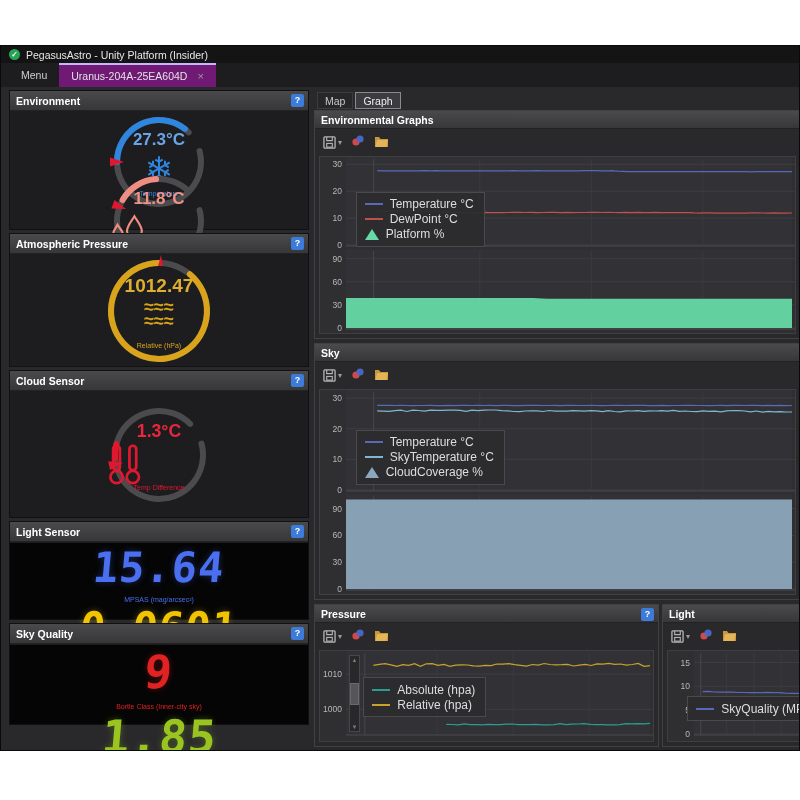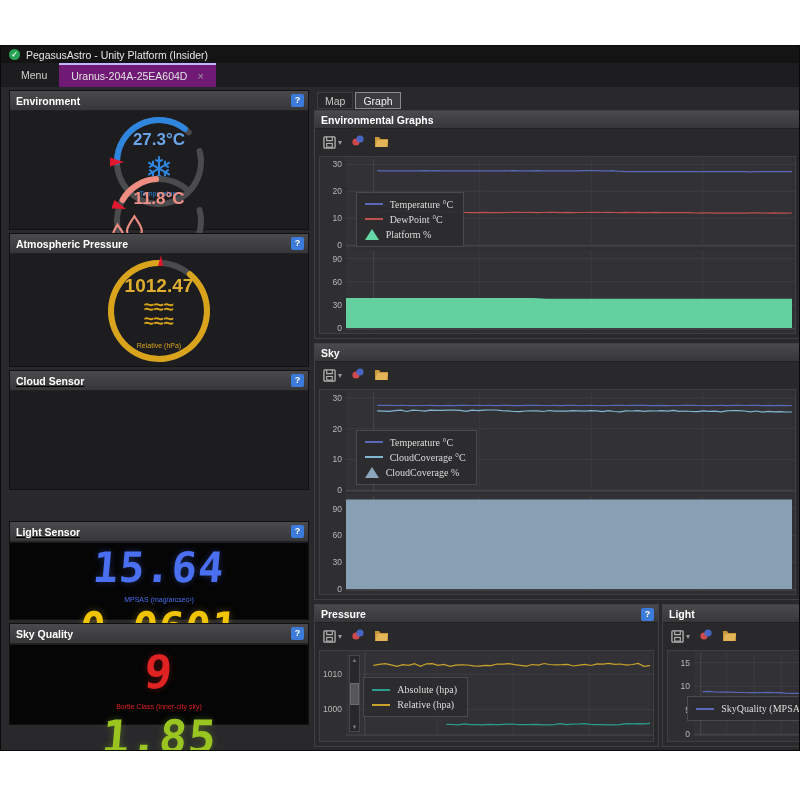--- a/index.html
+++ b/index.html
@@ -19,22 +19,22 @@
   
   .panel { position:absolute; background:#1d1d1f; border:1px solid #111; }
   .panel-header { height:20px; background:linear-gradient(#4a4a4d,#37373a); border-bottom:1px solid #222;
     color:#fff; font-size:10.5px; font-weight:bold; display:flex; align-items:center; padding:0 6px; position:relative; }
   .help { position:absolute; right:4px; top:3px; width:13px; height:13px; background:#3c7bd9; color:#fff;
     font-size:9px; font-weight:bold; text-align:center; line-height:13px; border-radius:2px; }
 
   
   .p-env   { left:8px; top:44px;  width:300px; height:140px; }
   .p-atm   { left:8px; top:187px; width:300px; height:134px; }
-  .p-cloud { left:8px; top:324px; width:300px; height:120px;text-decoration:underline; }
-  .p-light { left:8px; top:475px; width:300px; height:99px;text-decoration:underline; }
+  .p-cloud { left:8px; top:324px; width:300px; height:148px; }
+  .p-light { left:8px; top:475px; width:300px; height:99px; }
   .p-skyq  { left:8px; top:577px; width:300px; height:102px; }
   .p-light .panel-body, .p-skyq .panel-body { background:#050505; }
   .panel-body { position:absolute; top:21px; left:0; right:0; bottom:0;flex-direction:column; }
 
   .gauges { display:flex; justify-content:space-around; align-items:center; }
   .gauge { position:relative; }
   .gauge svg { position:absolute; left:0; top:0; }
   .g-value { position:absolute; width:100%; text-align:center; font-weight:bold; }
   .g-icon  { position:absolute; width:100%; text-align:center; }
   .g-label { position:absolute; width:100%; text-align:center; font-size:7px; }
@@ -57,21 +57,21 @@
   .chart-panel .panel-header { height:18px; }
   .chart-toolbar { height:26px; display:flex; align-items:center; padding-left:8px; gap:9px; }
   .tbtn { display:flex; align-items:center; gap:2px; }
   .caret { color:#9a9a9a; font-size:8px; }
   .chart-box { position:absolute; left:4px; right:4px; bottom:4px; top:45px; background:#2f2f32; border:1px solid #3f3f43; overflow:hidden; }
   .sec { position:relative; }
   .legend { position:absolute; background:rgba(44,44,47,.95); border:1px solid #4a4a4e; padding:4px 10px 4px 8px; }
   .leg-row { display:flex; align-items:center; gap:7px; height:15px; }
   .leg-line { width:18px; height:2px; }
   .leg-tri { width:0; height:0; border-left:7px solid transparent; border-right:7px solid transparent; border-bottom:11px solid; }
-  .leg-txt { color:#ddd; font-size:10px; white-space:nowrap;font-family:Liberation Serif, serif; }
+  .leg-txt { color:#ddd; font-size:12px; white-space:nowrap; }
   .vscroll { position:absolute; width:11px; background:#28282a; border:1px solid #47474a; display:flex; flex-direction:column; align-items:center; justify-content:space-between; }
   .vs-arrow { color:#7a7a7a; font-size:6px; line-height:8px; }
   .vs-thumb { width:9px; height:22px; background:#55555a; border:1px solid #6a6a6e; }
 </style>
 </head>
 <body>
 
 <div class="app">
   <div class="titlebar">
     <span class="logo">✓</span>
@@ -143,20 +143,37 @@
         </div>
       </div>
   </div>
 
   <div class="panel p-cloud">
     <div class="panel-header">
       <span>Cloud Sensor</span>
       <span class="help">?</span>
     </div>
     <div class="panel-body gauges">
+        <div class="gauge" style="width: 104px; height: 104px;">
+          <svg width="104" height="104">
+            <path d="M 94.50 40.61 A 44 44 0 1 1 83.11 20.89" stroke="#4b4b4d" stroke-width="6" fill="none" stroke-linecap="round"></path>
+            <path d="M 8.11 55.07 A 44 44 0 0 1 9.31 41.36" stroke="#e0182f" stroke-width="6" fill="none" stroke-linecap="round"></path>
+            <g transform="translate(52 52) rotate(258)">
+              <polygon points="0,-37 -4.5,-51 4.5,-51" fill="#e0182f"></polygon>
+            </g>
+          </svg>
+          <div class="g-value" style="top: 18.72px; font-size: 17.68px; color: rgb(232, 39, 60);">1.3°C</div>
+          <div class="g-icon" style="top: 41.6px;"><div style="display: inline-block; color: rgb(224, 24, 47);"><svg width="35.36" height="41.6" viewBox="0 0 26 30">
+                <rect x="4.5" y="1" width="5" height="18" rx="2.5" fill="none" stroke="#e0182f" stroke-width="2"></rect>
+                <circle cx="7" cy="24" r="4.5" fill="none" stroke="#e0182f" stroke-width="2"></circle>
+                <rect x="16.5" y="1" width="5" height="18" rx="2.5" fill="none" stroke="#e0182f" stroke-width="2"></rect>
+                <circle cx="19" cy="24" r="4.5" fill="none" stroke="#e0182f" stroke-width="2"></circle>
+              </svg></div></div>
+          <div class="g-label" style="top: 81.12px; color: rgb(224, 24, 47);">Temp Difference</div>
+        </div>
       </div>
   </div>
 
   <div class="panel p-light">
     <div class="panel-header">
       <span>Light Sensor</span>
       <span class="help">?</span>
     </div>
     <div class="panel-body readouts">
         <div class="readout">
@@ -305,21 +322,21 @@
             <line x1="26" y1="101" x2="475" y2="101" stroke="#48484c" stroke-width="1"></line>
             <path d="M57.2 15.3 L63.1 15.3 L69.1 15.3 L75.0 15.5 L80.9 15.4 L86.8 15.5 L92.8 15.6 L98.7 15.5 L104.6 15.5 L110.5 15.4 L116.5 15.6 L122.4 15.6 L128.3 15.4 L134.3 15.6 L140.2 15.3 L146.1 15.4 L152.0 15.5 L158.0 15.3 L163.9 15.5 L169.8 15.3 L175.7 15.6 L181.7 15.4 L187.6 15.4 L193.5 15.6 L199.4 15.6 L205.4 15.3 L211.3 15.3 L217.2 15.4 L223.1 15.5 L229.1 15.5 L235.0 15.3 L240.9 15.6 L246.8 15.4 L252.8 15.4 L258.7 15.5 L264.6 15.5 L270.5 15.4 L276.5 15.5 L282.4 15.6 L288.3 15.5 L294.2 15.4 L300.2 15.4 L306.1 15.5 L312.0 15.3 L317.9 15.3 L323.9 15.3 L329.8 15.6 L335.7 15.6 L341.6 15.4 L347.6 15.6 L353.5 15.5 L359.4 15.5 L365.3 15.4 L371.3 15.4 L377.2 15.5 L383.1 15.5 L389.0 15.6 L395.0 15.5 L400.9 15.4 L406.8 15.6 L412.7 15.3 L418.7 15.4 L424.6 15.5 L430.5 15.3 L436.4 15.4 L442.4 15.6 L448.3 15.4 L454.2 15.6 L460.1 15.4 L466.1 15.6 L472.0 15.5" fill="none" stroke="#5a68b8" stroke-width="1.2"></path>
             <path d="M57.2 20.8 L63.1 21.1 L69.1 21.4 L75.0 20.7 L80.9 20.1 L86.8 21.5 L92.8 20.2 L98.7 20.5 L104.6 21.2 L110.5 20.2 L116.5 20.4 L122.4 20.3 L128.3 20.1 L134.3 20.2 L140.2 20.3 L146.1 21.3 L152.0 20.2 L158.0 20.7 L163.9 20.2 L169.8 20.0 L175.7 20.0 L181.7 20.7 L187.6 20.8 L193.5 21.5 L199.4 21.6 L205.4 21.0 L211.3 20.8 L217.2 20.8 L223.1 21.5 L229.1 20.5 L235.0 21.2 L240.9 21.1 L246.8 21.1 L252.8 20.7 L258.7 20.9 L264.6 21.1 L270.5 20.7 L276.5 20.9 L282.4 21.6 L288.3 20.6 L294.2 21.5 L300.2 21.8 L306.1 20.8 L312.0 21.0 L317.9 20.7 L323.9 21.3 L329.8 20.8 L335.7 21.0 L341.6 20.6 L347.6 21.1 L353.5 20.4 L359.4 21.4 L365.3 21.0 L371.3 21.5 L377.2 21.7 L383.1 20.9 L389.0 21.3 L395.0 21.1 L400.9 21.8 L406.8 20.8 L412.7 20.5 L418.7 20.7 L424.6 21.0 L430.5 21.9 L436.4 21.0 L442.4 22.1 L448.3 21.3 L454.2 21.8 L460.1 21.7 L466.1 22.0 L472.0 22.0" fill="none" stroke="#7fb6d0" stroke-width="1.2"></path>
           </svg><div class="legend" style="left: 35.625px; top: 39.52px;">
             <div class="leg-row">
               <span class="leg-line" style="background: rgb(90, 104, 184);"></span>
               <span class="leg-txt">Temperature °C</span>
             </div>
             <div class="leg-row">
               <span class="leg-line" style="background: rgb(127, 182, 208);"></span>
-              <span class="leg-txt">CloudCoverage °C</span>
+              <span class="leg-txt">SkyTemperature °C</span>
             </div>
             <div class="leg-row">
               <span class="leg-tri" style="border-bottom-color: rgb(140, 167, 188);"></span>
               <span class="leg-txt">CloudCoverage %</span>
             </div>
           </div></div>
         <div class="sec" style="height: 99px;"><svg width="475" height="99">
             <rect x="26" y="0" width="446" height="97" fill="#323236"></rect>
             <line x1="159.79999999999998" y1="2" x2="159.79999999999998" y2="96" stroke="#3b3b3f" stroke-width="1"></line>
             <line x1="271.3" y1="2" x2="271.3" y2="96" stroke="#3b3b3f" stroke-width="1"></line>

